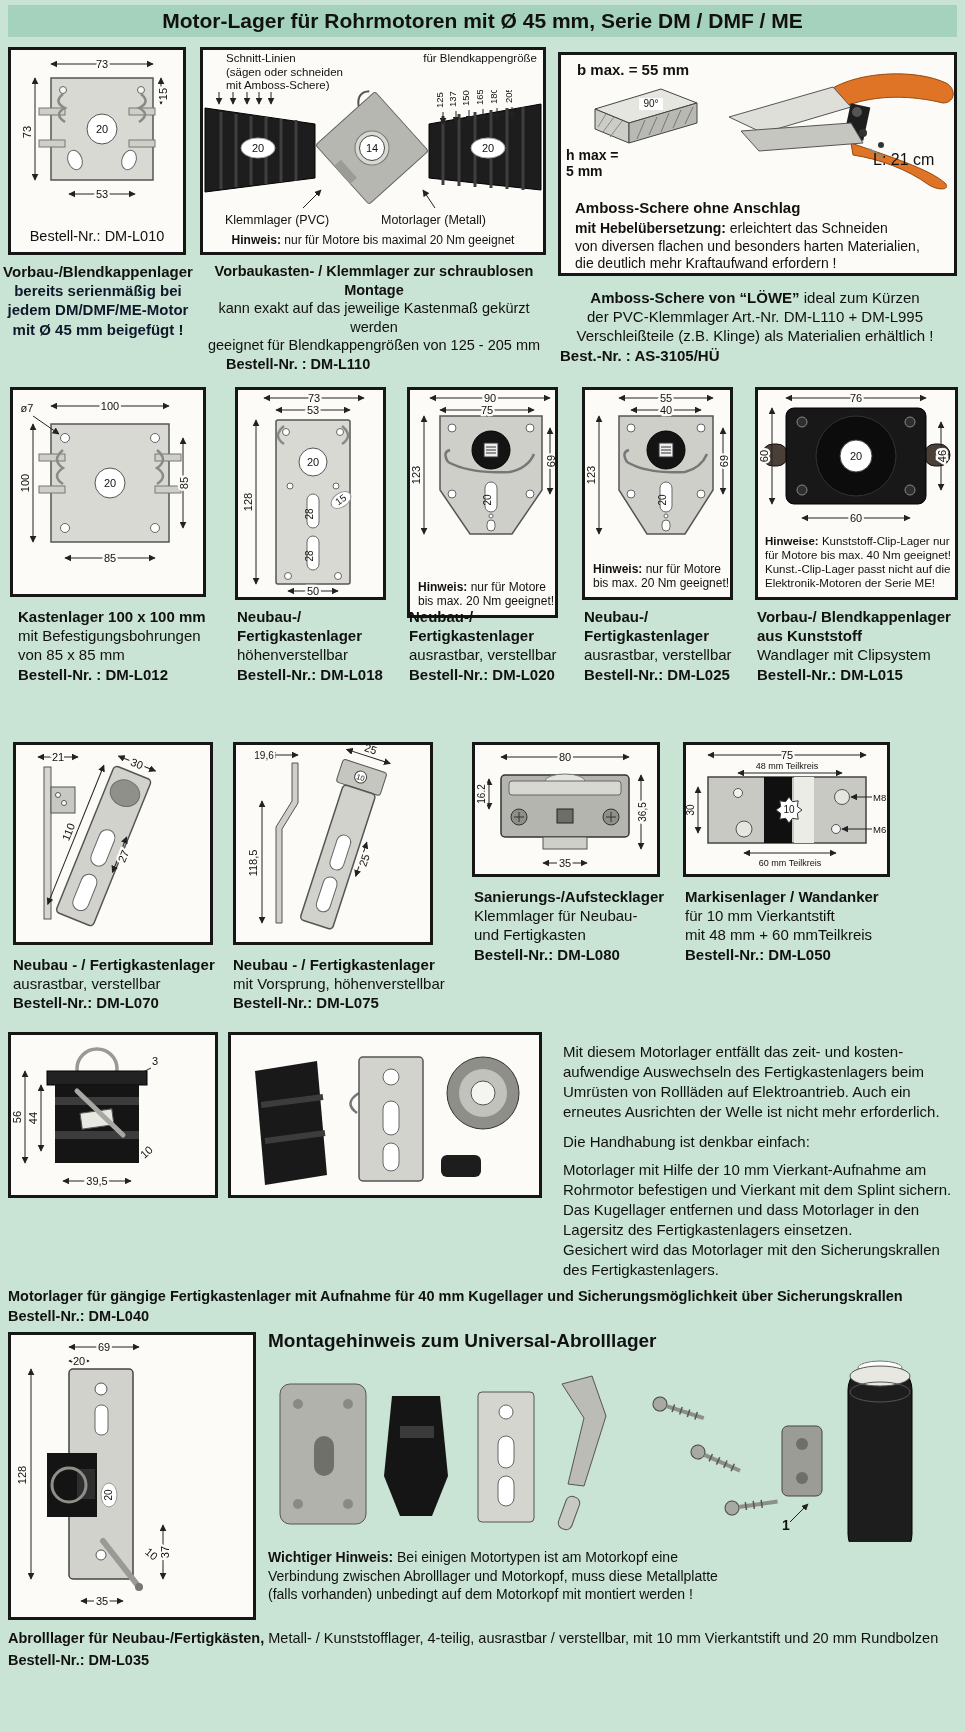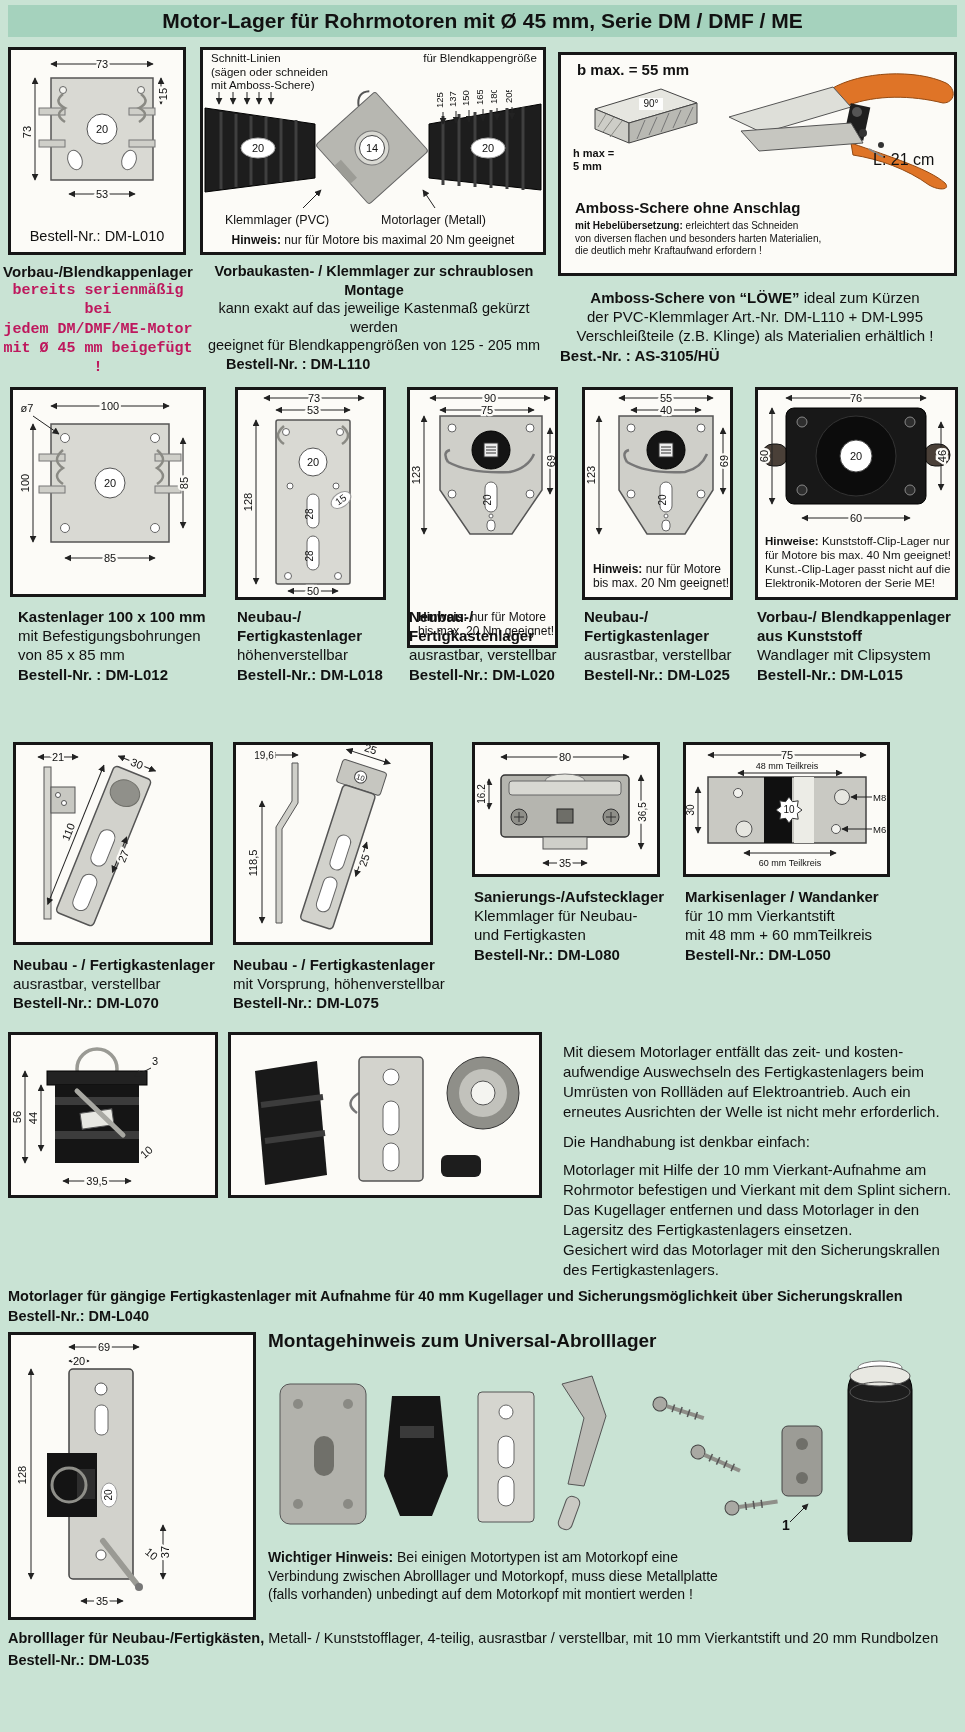--- a/index.html
+++ b/index.html
@@ -5,22 +5,22 @@
   * { margin:0; padding:0; box-sizing:border-box; }
   html,body { background:#c9e3d4; }
   body { font-family:"Liberation Sans", sans-serif; color:#111; }
   .page { position:relative; width:965px; height:1732px; background:#c9e3d4; overflow:hidden; }
   .titlebar { position:absolute; left:8px; top:5px; width:949px; height:32px; background:#a5d2bd;
               display:flex; align-items:center; justify-content:center; font-weight:bold; font-size:21px; }
   .pbox { position:absolute; background:#fcfbf7; border:3px solid #161616; }
   .cap { position:absolute; font-size:15px; line-height:1.28; }
   .center { text-align:center; }
   .b { font-weight:bold; }
-  .red { color:#be185d;font-family:Liberation Mono, monospace; }
-  .lblsm { position:absolute; font-size:11.5px; line-height:1.18; }
+  .red { color:#0f172a; }
+  .lblsm { position:absolute; font-size:11.5px; line-height:1.18;margin-left:15px; }
   .hinweis { position:absolute; font-size:12px; line-height:1.22; }
   svg { display:block; }
   svg text { font-family:"Liberation Sans", sans-serif; }
   .dt { font-size:11px; fill:#111; text-anchor:middle; }
   .dt10 { font-size:10px; fill:#111; text-anchor:middle; }
   .dt9 { font-size:9px; fill:#111; text-anchor:middle; }
   .tk { font-size:9.5px; fill:#111; }
   .lbl { font-size:12.5px; fill:#111; }
   .hl { paint-order:stroke; stroke:#fcfbf7; stroke-width:4.5px; }
   .dml { stroke:#222; stroke-width:1; marker-start:url(#arw); marker-end:url(#arw); }
@@ -152,38 +152,38 @@
       <line x1="41" y1="60" x2="53" y2="44" stroke="#8a8a84"></line>
       <polygon points="60,46 128,26 128,46 60,66" fill="#b9b9b3" stroke="#444"></polygon>
       <line x1="68" y1="62" x2="76" y2="43" stroke="#777"></line>
       <line x1="80" y1="58" x2="88" y2="40" stroke="#777"></line>
       <line x1="92" y1="55" x2="100" y2="36" stroke="#777"></line>
       <line x1="104" y1="51" x2="112" y2="33" stroke="#777"></line>
       <line x1="116" y1="47" x2="124" y2="30" stroke="#777"></line>
       <rect x="70" y="21" width="24" height="12" fill="#fff" opacity="0.9"></rect>
       <text class="dt10" x="82" y="30">90°</text>
     </svg>
-    <div class="b" style="position:absolute;left:12px;top:92px;font-size:11px;line-height:1.15;">
+    <div class="b" style="position:absolute;left:5px;top:92px;font-size:14px;line-height:1.15;">
       <div>h max =</div>
         <div>5 mm</div>
     </div>
     <svg width="245" height="126" viewBox="0 0 245 126" style="position:absolute;left:150px;top:10px;">
       <path d="M120,24 C150,6 205,4 235,18 C246,24 244,38 232,38 C200,30 165,30 138,40 Z" fill="#df7427" stroke="#934912"></path>
       <path d="M140,78 C180,92 218,104 234,118 C240,125 228,126 218,120 C196,104 168,94 142,90 Z" fill="#df7427" stroke="#934912"></path>
       <polygon points="18,52 122,22 140,42 52,68" fill="#dedfd9" stroke="#555"></polygon>
       <rect x="136" y="40" width="20" height="34" fill="#1e1e1e" transform="rotate(12 146 57)"></rect>
       <polygon points="30,66 140,58 152,78 48,86" fill="#c6c6c0" stroke="#555"></polygon>
       <circle cx="146" cy="47" r="5" fill="#555"></circle>
       <circle cx="152" cy="68" r="4" fill="#333"></circle>
       <circle cx="170" cy="80" r="3" fill="#333"></circle>
       <line x1="158" y1="84" x2="172" y2="92" stroke="#888" stroke-width="2"></line>
     </svg>
     <div style="position:absolute;left:312px;top:96px;font-size:16px;">L: 21 cm</div>
     <div class="b" style="position:absolute;left:14px;top:144px;font-size:15px;">Amboss-Schere ohne Anschlag</div>
-    <div style="position:absolute;left:14px;top:165px;font-size:10px;line-height:1.26;">
+    <div style="position:absolute;left:14px;top:165px;font-size:14px;line-height:1.26;">
       <div><span class="b">mit Hebelübersetzung:</span><span> erleichtert das Schneiden</span></div>
       <div>von diversen flachen und besonders harten Materialien,</div>
       <div>die deutlich mehr Kraftaufwand erfordern !</div>
     </div>
   </div>
   <div class="cap center" style="left:552px;top:288px;width:406px;">
     <div><span class="b">Amboss-Schere von “LÖWE”</span><span> ideal zum Kürzen</span></div>
     <div>der PVC-Klemmlager Art.-Nr. DM-L110 + DM-L995</div>
     <div>Verschleißteile (z.B. Klinge) als Materialien erhältlich !</div>
     <div class="b" style="text-align:left;padding-left:8px;">Best.-Nr. : AS-3105/HÜ</div>
@@ -242,21 +242,21 @@
       <text class="dt hl" x="76" y="12">73</text>
       <line class="dml" x1="38" y1="20" x2="112" y2="20"></line>
       <text class="dt hl" x="75" y="24">53</text>
       <line class="dml" x1="18" y1="30" x2="18" y2="194"></line>
       <text class="dt hl" x="14" y="112" transform="rotate(-90 14 112)">128</text>
       <line class="dml" x1="50" y1="201" x2="100" y2="201"></line>
       <text class="dt hl" x="75" y="205">50</text>
     </svg>
   </div>
 
-  <div class="pbox" style="left:407px;top:387px;width:151px;height:261px;">
+  <div class="pbox" style="left:407px;top:387px;width:151px;height:231px;">
     <svg width="145" height="166" viewBox="0 0 145 166">
       <path d="M30,26 H132 V100 L102,144 H60 L30,100 Z" fill="#cfcfc9" stroke="#555" stroke-width="1.5"></path>
       <circle cx="42" cy="38" r="4" fill="#fff" stroke="#666"></circle>
       <circle cx="120" cy="38" r="4" fill="#fff" stroke="#666"></circle>
       <circle cx="42" cy="104" r="4" fill="#fff" stroke="#666"></circle>
       <circle cx="120" cy="104" r="4" fill="#fff" stroke="#666"></circle>
       <circle cx="81" cy="60" r="19" fill="#141414" stroke="#000"></circle>
       <rect x="74" y="53" width="14" height="14" fill="#eee" stroke="#333"></rect>
       <line x1="76" y1="57" x2="86" y2="57" stroke="#333"></line>
       <line x1="76" y1="60" x2="86" y2="60" stroke="#333"></line>

